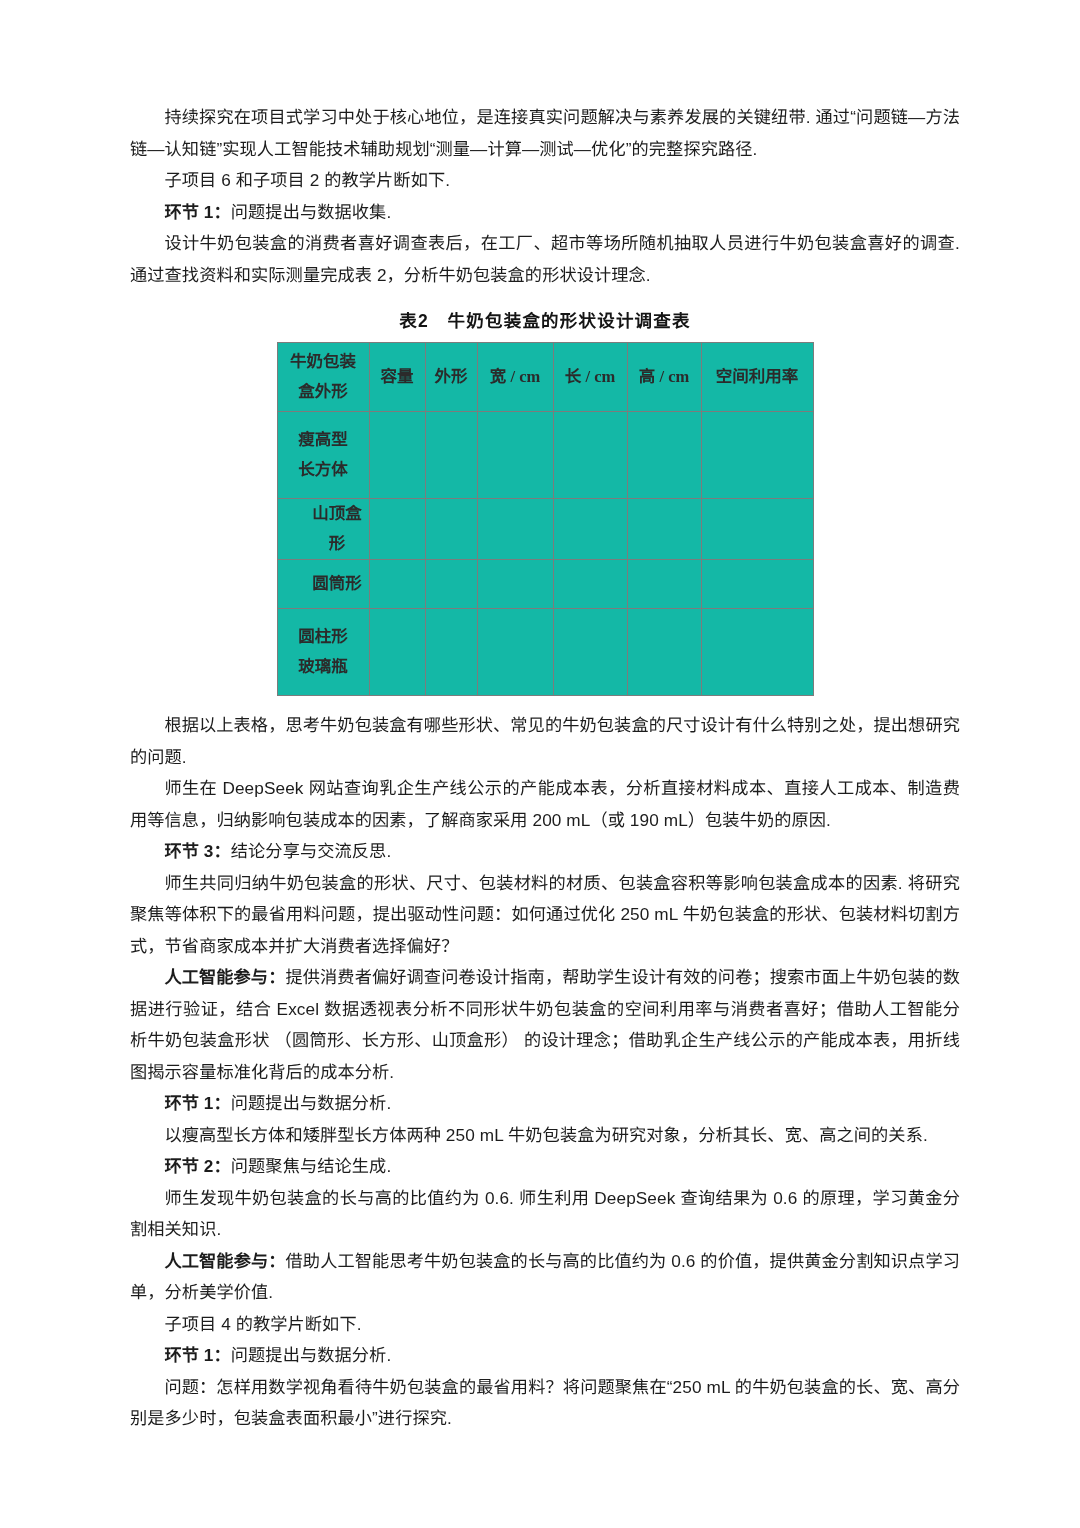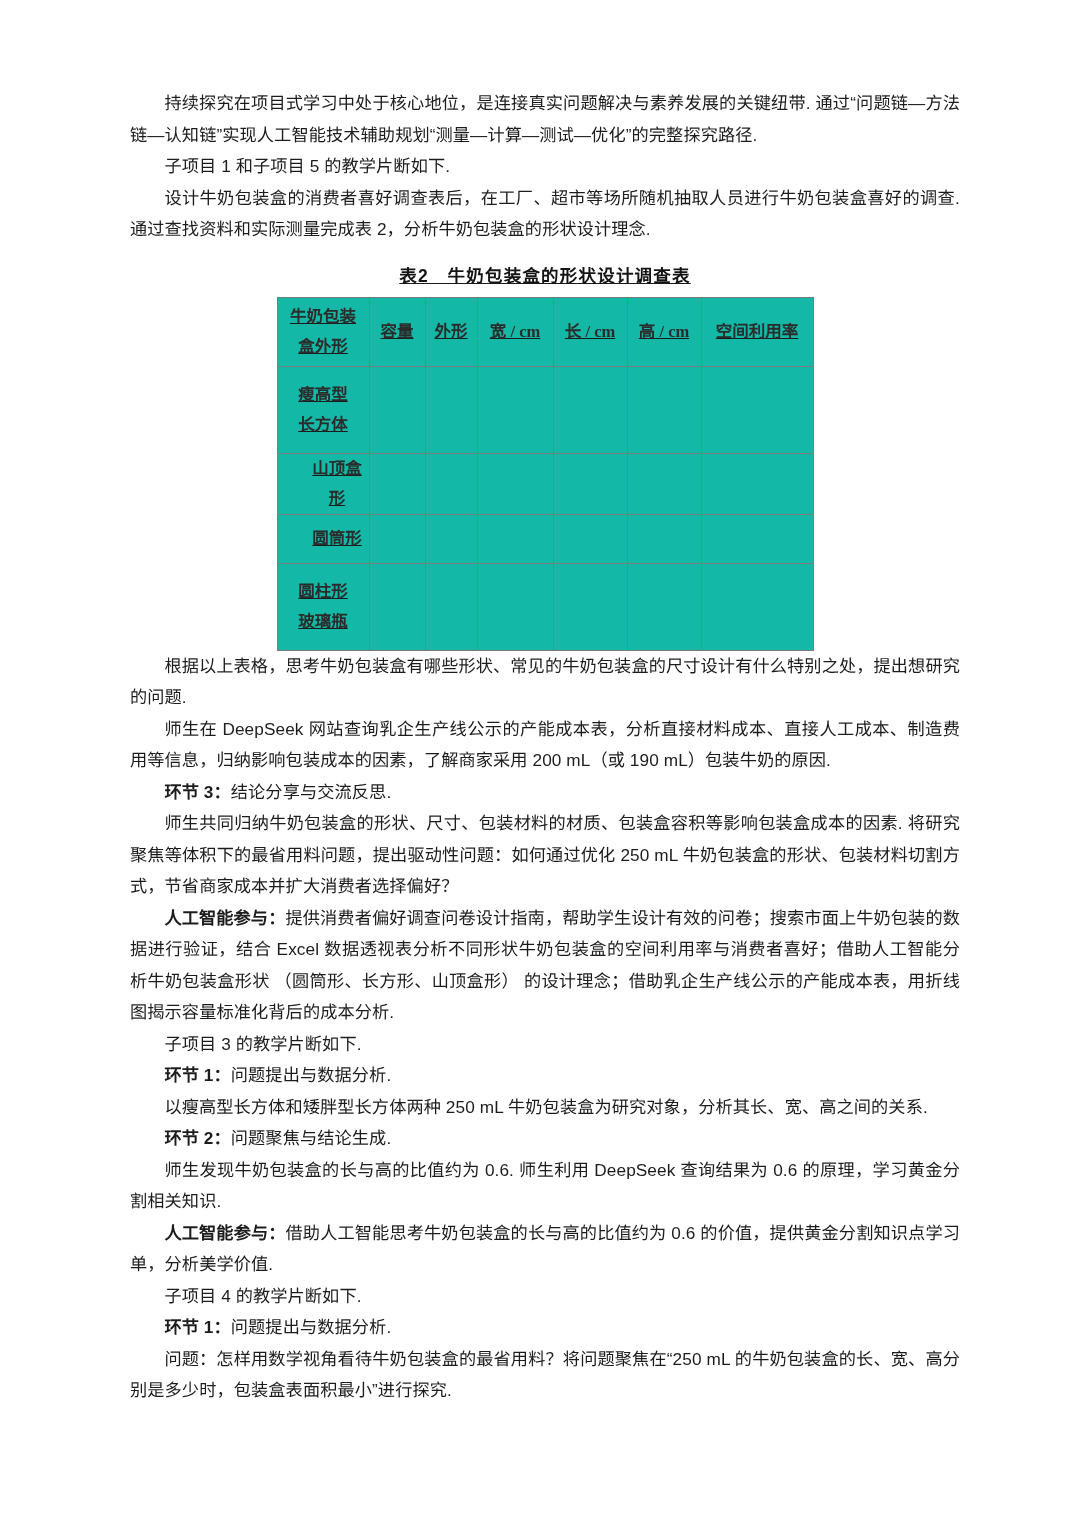--- a/index.html
+++ b/index.html
@@ -12,21 +12,21 @@
     width: 1080px;
     height: 1528px;
     font-family: "Liberation Serif", "DejaVu Serif", serif;
     color: #1a1a1a;
     position: relative;
     overflow: hidden;
   }
   .page {
     position: absolute;
     left: 0;
-    top: 2px;
+    top: 16px;
     width: 1080px;
     height: 1308px;
     background: #ffffff;
   }
   .content {
     position: absolute;
     left: 130px;
     top: 86px;
     width: 830px;
   }
@@ -43,21 +43,21 @@
   }
   .indent {
     text-indent: 2em;
   }
   .lead {
     font-weight: bold;
   }
   
   .table-block {
     margin-top: 16px;
-    text-decoration: underline;
+    margin-bottom: 14px;
   }
   .table-caption {
     font-family: "Liberation Sans", "DejaVu Sans", sans-serif;
     font-weight: bold;
     font-size: 17.5px;
     text-align: center;
     margin: 0 0 10px 0;
     letter-spacing: 1.2px;
     color: #141414;
   }
@@ -98,22 +98,23 @@
   .cellline { display: block; }
 </style>
 </head>
 <body>
 
 <div class="page">
   <div class="content">
 
     <p class="para indent">持续探究在项目式学习中处于核心地位，是连接真实问题解决与素养发展的关键纽带. 通过“问题链—方法链—认知链”实现人工智能技术辅助规划“测量—计算—测试—优化”的完整探究路径.</p>
 
-    <p class="para indent">子项目 1 和子项目 5 的教学片断如下.</p>
-
+    <p class="para indent">子项目 6 和子项目 2 的教学片断如下.</p>
+
+    <p class="para indent"><span class="lead">环节 1：</span><span>问题提出与数据收集.</span></p>
 
     <p class="para indent">设计牛奶包装盒的消费者喜好调查表后，在工厂、超市等场所随机抽取人员进行牛奶包装盒喜好的调查. 通过查找资料和实际测量完成表 2，分析牛奶包装盒的形状设计理念.</p>
 
     <div class="table-block">
       <div class="table-caption">表2　牛奶包装盒的形状设计调查表</div>
 
       <table class="survey">
         <colgroup>
           <col class="c0">
             <col class="c1">
@@ -192,21 +193,20 @@
 
 
     <p class="para indent">师生在 DeepSeek 网站查询乳企生产线公示的产能成本表，分析直接材料成本、直接人工成本、制造费用等信息，归纳影响包装成本的因素，了解商家采用 200 mL（或 190 mL）包装牛奶的原因.</p>
 
     <p class="para indent"><span class="lead">环节 3：</span><span>结论分享与交流反思.</span></p>
 
     <p class="para indent">师生共同归纳牛奶包装盒的形状、尺寸、包装材料的材质、包装盒容积等影响包装盒成本的因素. 将研究聚焦等体积下的最省用料问题，提出驱动性问题：如何通过优化 250 mL 牛奶包装盒的形状、包装材料切割方式，节省商家成本并扩大消费者选择偏好？</p>
 
     <p class="para indent"><span class="lead">人工智能参与：</span><span>提供消费者偏好调查问卷设计指南，帮助学生设计有效的问卷；搜索市面上牛奶包装的数据进行验证，结合 Excel 数据透视表分析不同形状牛奶包装盒的空间利用率与消费者喜好；借助人工智能分析牛奶包装盒形状 （圆筒形、长方形、山顶盒形） 的设计理念；借助乳企生产线公示的产能成本表，用折线图揭示容量标准化背后的成本分析.</span></p>
 
-    <p class="para indent">子项目 3 的教学片断如下.</p>
 
     <p class="para indent"><span class="lead">环节 1：</span><span>问题提出与数据分析.</span></p>
 
     <p class="para indent">以瘦高型长方体和矮胖型长方体两种 250 mL 牛奶包装盒为研究对象，分析其长、宽、高之间的关系.</p>
 
     <p class="para indent"><span class="lead">环节 2：</span><span>问题聚焦与结论生成.</span></p>
 
     <p class="para indent">师生发现牛奶包装盒的长与高的比值约为 0.6. 师生利用 DeepSeek 查询结果为 0.6 的原理，学习黄金分割相关知识.</p>
 
     <p class="para indent"><span class="lead">人工智能参与：</span><span>借助人工智能思考牛奶包装盒的长与高的比值约为 0.6 的价值，提供黄金分割知识点学习单，分析美学价值.</span></p>

